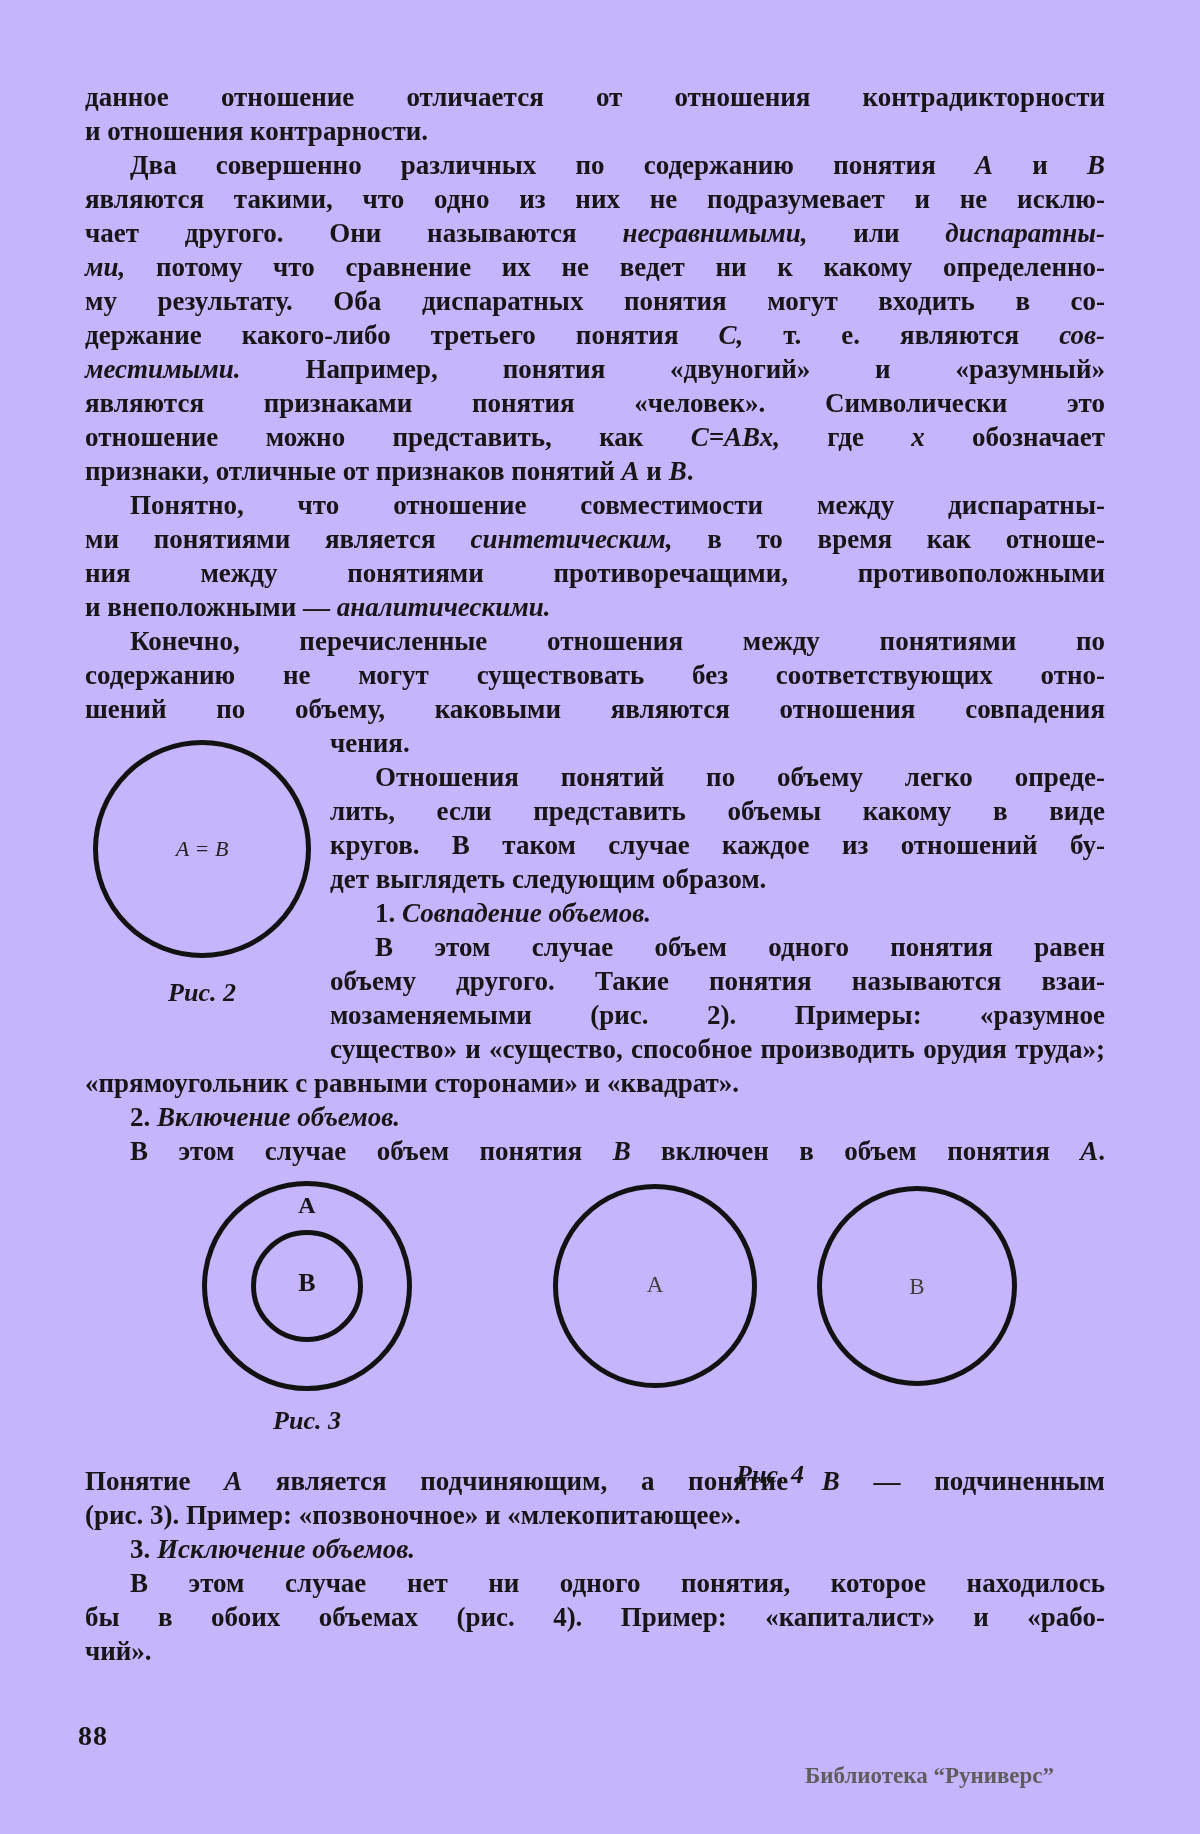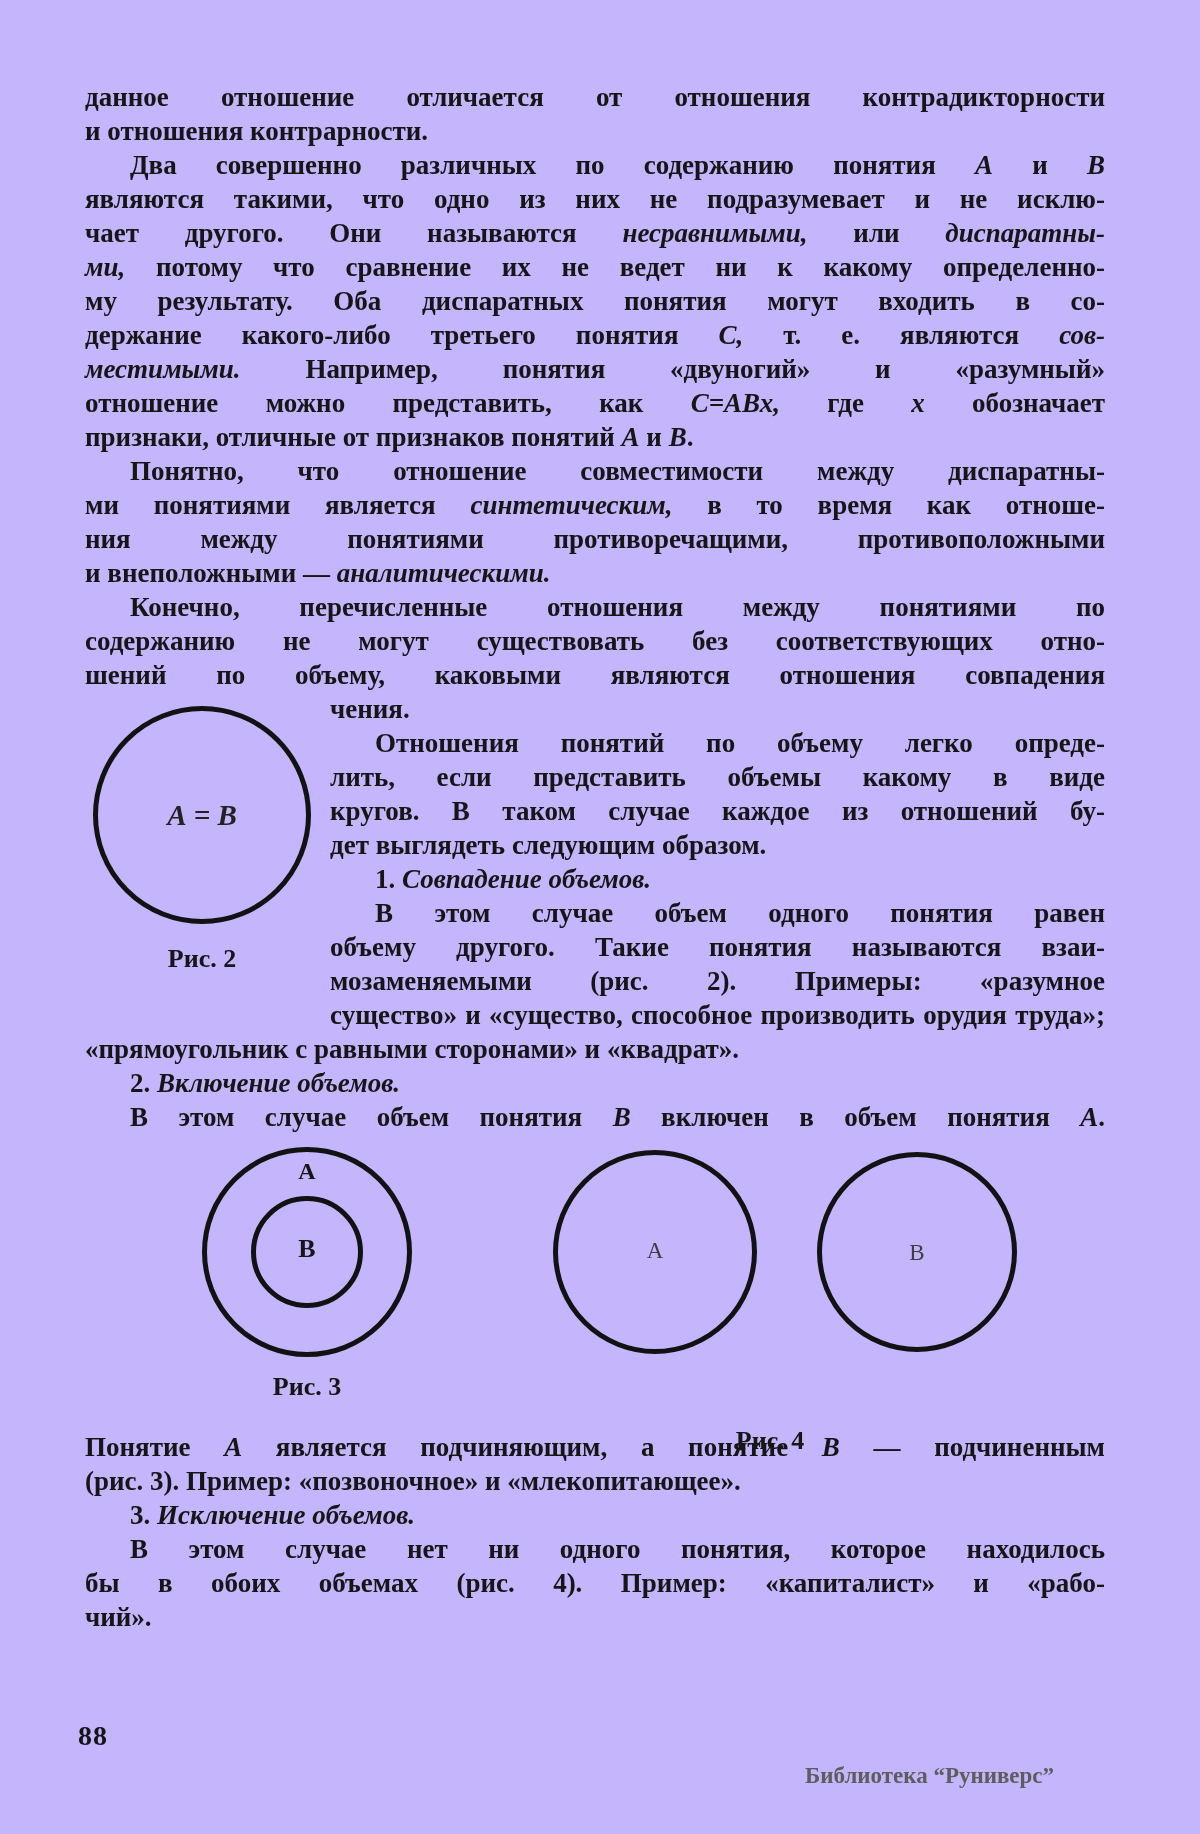--- a/index.html
+++ b/index.html
@@ -35,24 +35,24 @@
   }
   .fig2-circle{
     box-sizing:border-box;
     width:218px;height:218px;
     margin:14px 0 0 8px;
     border:5px solid #121212;
     border-radius:50%;
     display:flex;align-items:center;justify-content:center;
   }
   .fig2-label{
-    font-size:29px;font-style:italic;font-weight:bold;color:#222;
+    font-size:22px;font-style:italic;font-weight:normal;color:#222;
   }
   .fig-caption{
-    font-size:26px;font-weight:bold;
+    font-size:26px;font-style:italic;font-weight:bold;
     line-height:30px;text-align:center;
   }
   .fig2-float .fig-caption{margin-top:20px;width:218px;margin-left:8px;}
 
   
   .figures-row{
     position:relative;
     height:296px;
     clear:both;
   }
@@ -105,20 +105,21 @@
     <div>
         <div class="line j"><span>данное отношение отличается от отношения контрадикторности</span></div>
         <div class="line"><span>и отношения контрарности.</span></div>
         <div class="line j in"><span>Два совершенно различных по содержанию понятия </span><em>А</em><span> и </span><em>В</em></div>
         <div class="line j"><span>являются такими, что одно из них не подразумевает и не исклю-</span></div>
         <div class="line j"><span>чает другого. Они называются </span><em>несравнимыми,</em><span> или </span><em>диспаратны-</em></div>
         <div class="line j"><em>ми,</em><span> потому что сравнение их не ведет ни к какому определенно-</span></div>
         <div class="line j"><span>му результату. Оба диспаратных понятия могут входить в со-</span></div>
         <div class="line j"><span>держание какого-либо третьего понятия </span><em>С,</em><span> т. е. являются </span><em>сов-</em></div>
         <div class="line j"><em>местимыми.</em><span> Например, понятия «двуногий» и «разумный»</span></div>
+        <div class="line j"><span>являются признаками понятия «человек». Символически это</span></div>
         <div class="line j"><span>отношение можно представить, как </span><em>С=АВх,</em><span> где </span><em>х</em><span> обозначает</span></div>
         <div class="line"><span>признаки, отличные от признаков понятий </span><em>А</em><span> и </span><em>В</em><span>.</span></div>
         <div class="line j in"><span>Понятно, что отношение совместимости между диспаратны-</span></div>
         <div class="line j"><span>ми понятиями является </span><em>синтетическим,</em><span> в то время как отноше-</span></div>
         <div class="line j"><span>ния между понятиями противоречащими, противоположными</span></div>
         <div class="line"><span>и внеположными — </span><em>аналитическими.</em></div>
         <div class="line j in"><span>Конечно, перечисленные отношения между понятиями по</span></div>
         <div class="line j"><span>содержанию не могут существовать без соответствующих отно-</span></div>
         <div class="line j"><span>шений по объему, каковыми являются отношения совпадения</span></div>
       </div>

